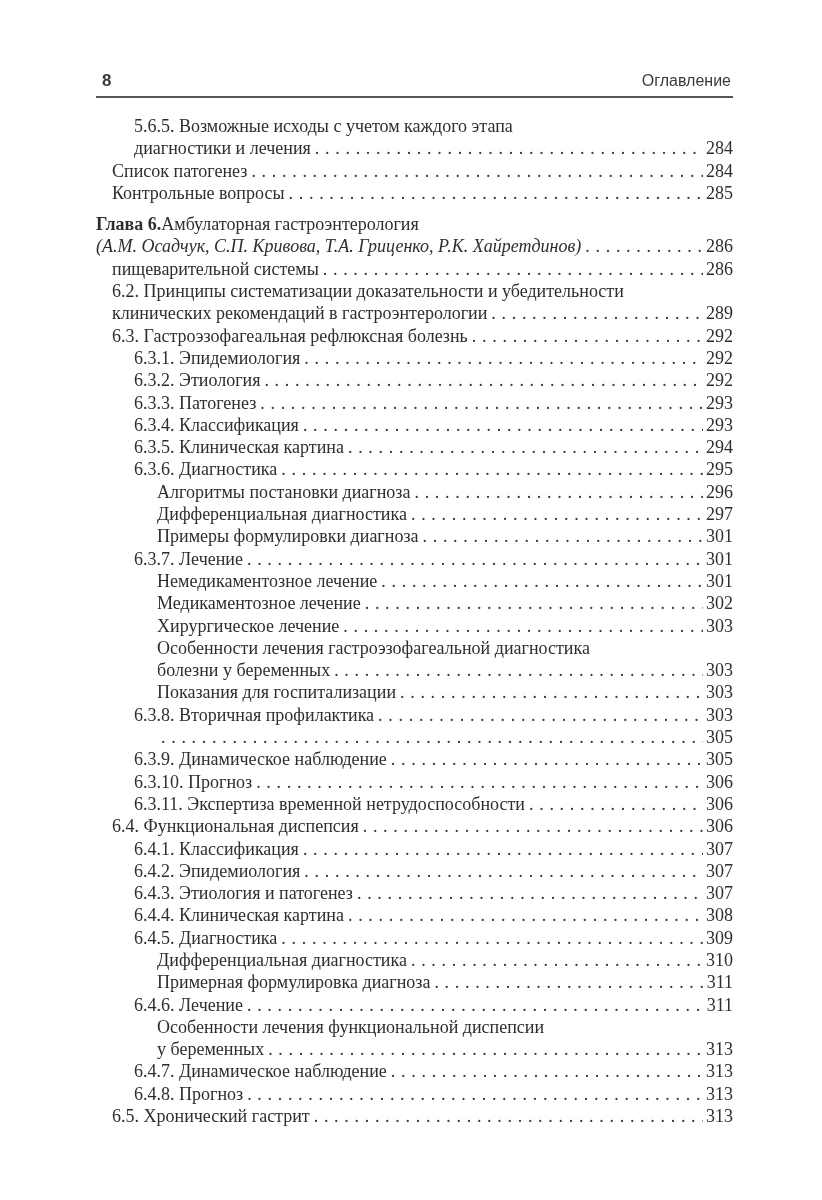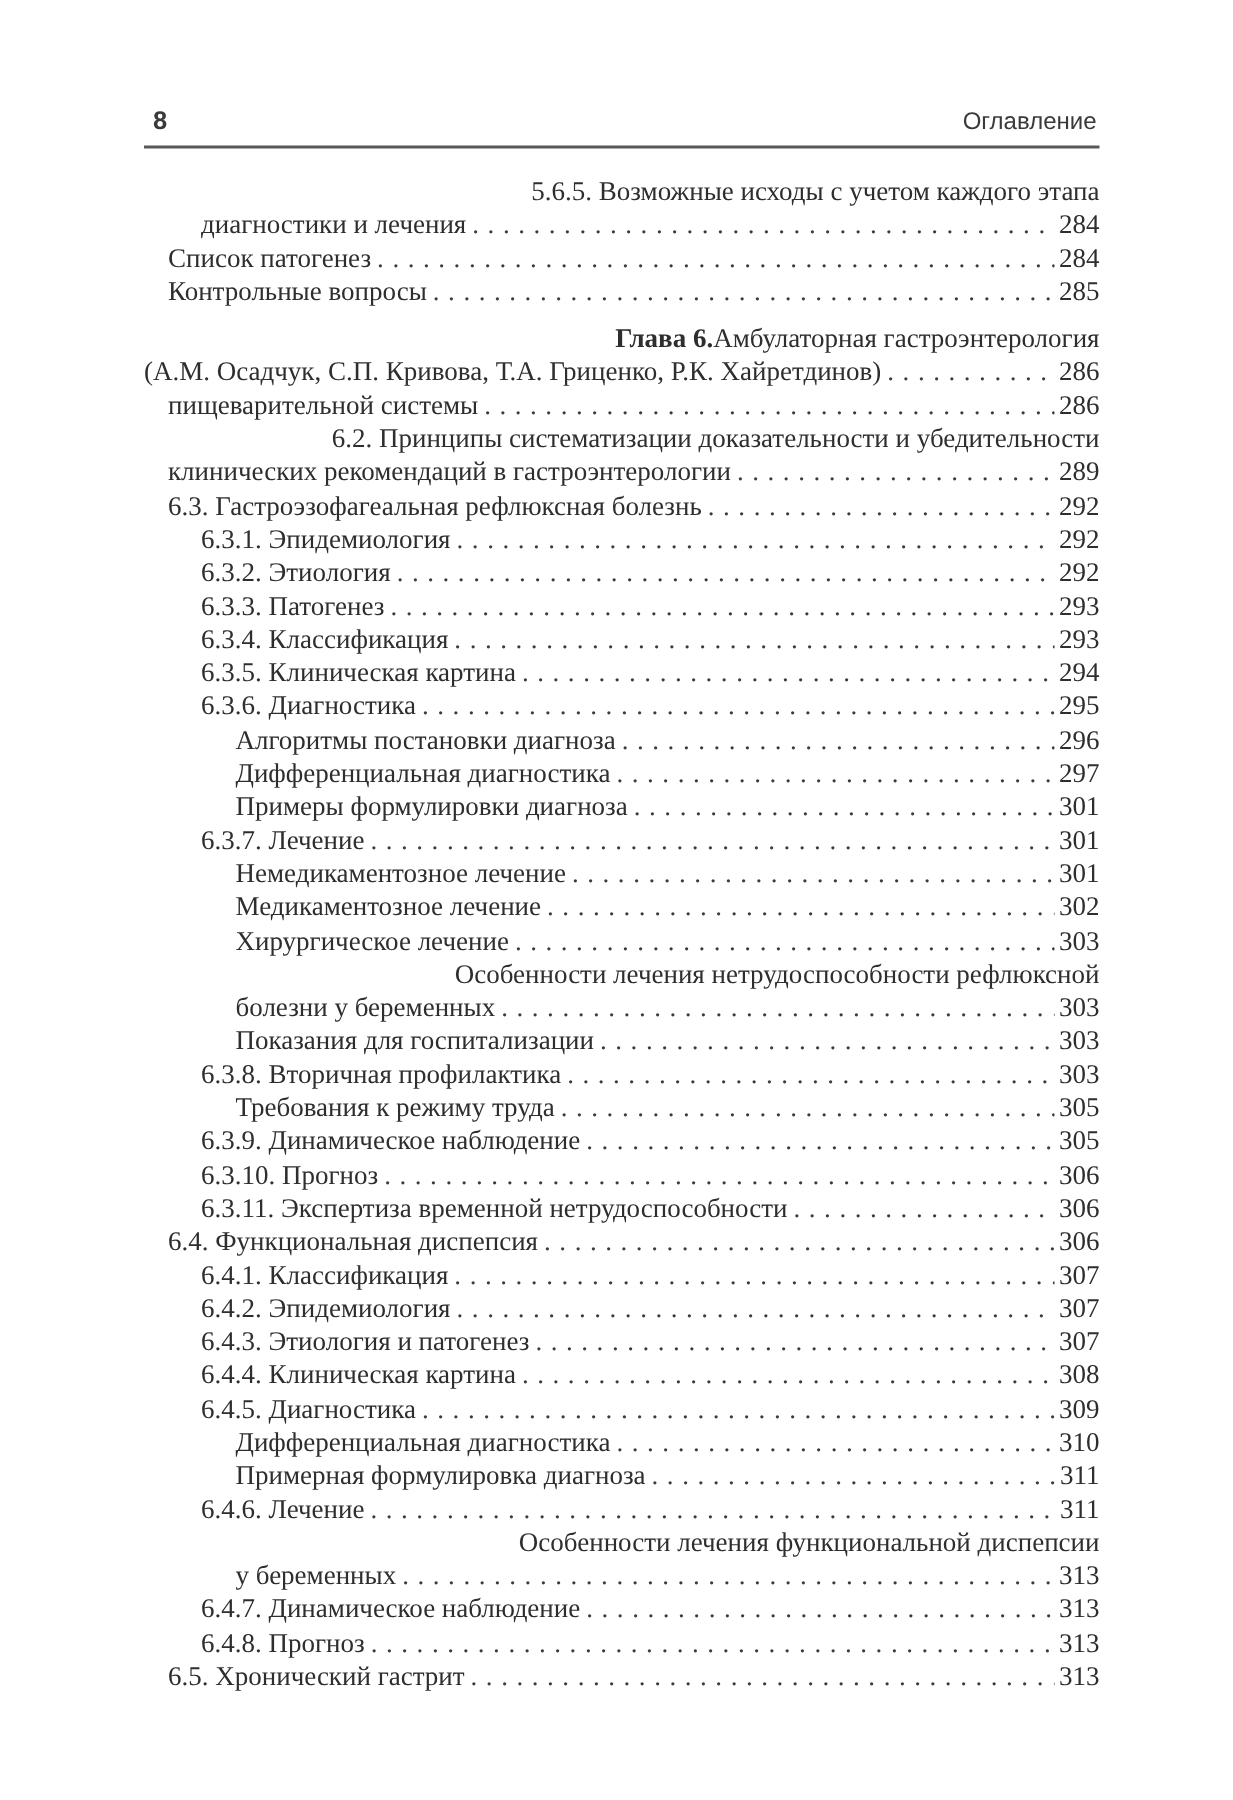--- a/index.html
+++ b/index.html
@@ -33,24 +33,24 @@
     margin-top: 17px;
     font-size: 18px;
     line-height: 22.3px;
   }
   .toc-entry { }
   .ind-0 { padding-left: 0; }
   .ind-1 { padding-left: 16px; }
   .ind-2 { padding-left: 38px; }
   .ind-3 { padding-left: 61px; }
   .chapter { margin-top: 9px; }
-  .toc-line { display: flex; align-items: baseline; justify-content: flex-end; }
+  .toc-line { display: flex; align-items: baseline; }
   .toc-text { white-space: nowrap; }
   .bold { font-weight: bold; }
-  .italic { }
+  .italic { font-style: italic; }
   .leader {
     flex: 1 1 auto;
     overflow: hidden;
     white-space: nowrap;
     letter-spacing: 0.6px;
     margin: 0 3px 0 4px;
     min-width: 14px;
     color: #3a3a3a;
   }
   .pg { white-space: nowrap; text-align: right; }
@@ -209,21 +209,21 @@
       </div>
       <div class="toc-entry ind-3">
         <div class="toc-line">
           <span class="toc-text">Хирургическое лечение</span>
           <span class="leader">. . . . . . . . . . . . . . . . . . . . . . . . . . . . . . . . . . . . . . . . . . . . . . . . . . . . . . . . . . . . . . . . . . . . . . . . . . . . . . . . . . . . . . . . . . . . . . . . . . . . . . . . . . . . . . . . . . . . . . . . . . . . . . . . . . . . . . . . . . . . . . . . . . . . . . . . . . . . . . . . </span>
           <span class="pg">303</span>
         </div>
       </div>
       <div class="toc-entry ind-3">
         <div class="toc-line">
-          <span class="toc-text">Особенности лечения нетрудоспособности рефлюксной</span>
+          <span class="toc-text">Особенности лечения гастроэзофагеальной диагностика</span>
         </div>
         <div class="toc-line">
           <span class="toc-text">болезни у беременных</span>
           <span class="leader">. . . . . . . . . . . . . . . . . . . . . . . . . . . . . . . . . . . . . . . . . . . . . . . . . . . . . . . . . . . . . . . . . . . . . . . . . . . . . . . . . . . . . . . . . . . . . . . . . . . . . . . . . . . . . . . . . . . . . . . . . . . . . . . . . . . . . . . . . . . . . . . . . . . . . . . . . . . . . . . . </span>
           <span class="pg">303</span>
         </div>
       </div>
       <div class="toc-entry ind-3">
         <div class="toc-line">
           <span class="toc-text">Показания для госпитализации</span>
@@ -233,21 +233,20 @@
       </div>
       <div class="toc-entry ind-2">
         <div class="toc-line">
           <span class="toc-text">6.3.8. Вторичная профилактика</span>
           <span class="leader">. . . . . . . . . . . . . . . . . . . . . . . . . . . . . . . . . . . . . . . . . . . . . . . . . . . . . . . . . . . . . . . . . . . . . . . . . . . . . . . . . . . . . . . . . . . . . . . . . . . . . . . . . . . . . . . . . . . . . . . . . . . . . . . . . . . . . . . . . . . . . . . . . . . . . . . . . . . . . . . . </span>
           <span class="pg">303</span>
         </div>
       </div>
       <div class="toc-entry ind-3">
         <div class="toc-line">
-          <span class="toc-text">Требования к режиму труда</span>
           <span class="leader">. . . . . . . . . . . . . . . . . . . . . . . . . . . . . . . . . . . . . . . . . . . . . . . . . . . . . . . . . . . . . . . . . . . . . . . . . . . . . . . . . . . . . . . . . . . . . . . . . . . . . . . . . . . . . . . . . . . . . . . . . . . . . . . . . . . . . . . . . . . . . . . . . . . . . . . . . . . . . . . . </span>
           <span class="pg">305</span>
         </div>
       </div>
       <div class="toc-entry ind-2">
         <div class="toc-line">
           <span class="toc-text">6.3.9. Динамическое наблюдение</span>
           <span class="leader">. . . . . . . . . . . . . . . . . . . . . . . . . . . . . . . . . . . . . . . . . . . . . . . . . . . . . . . . . . . . . . . . . . . . . . . . . . . . . . . . . . . . . . . . . . . . . . . . . . . . . . . . . . . . . . . . . . . . . . . . . . . . . . . . . . . . . . . . . . . . . . . . . . . . . . . . . . . . . . . . </span>
           <span class="pg">305</span>
         </div>

